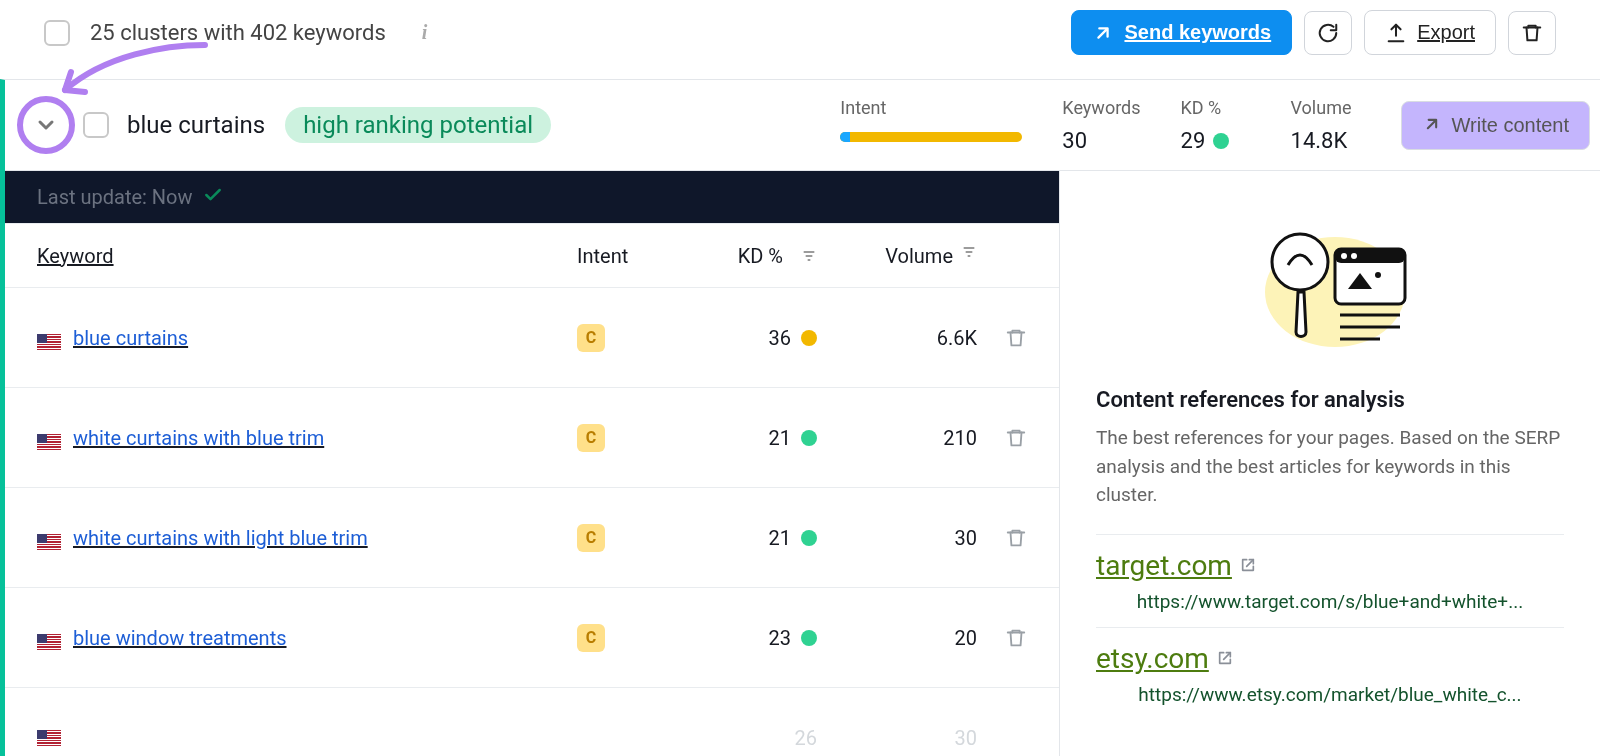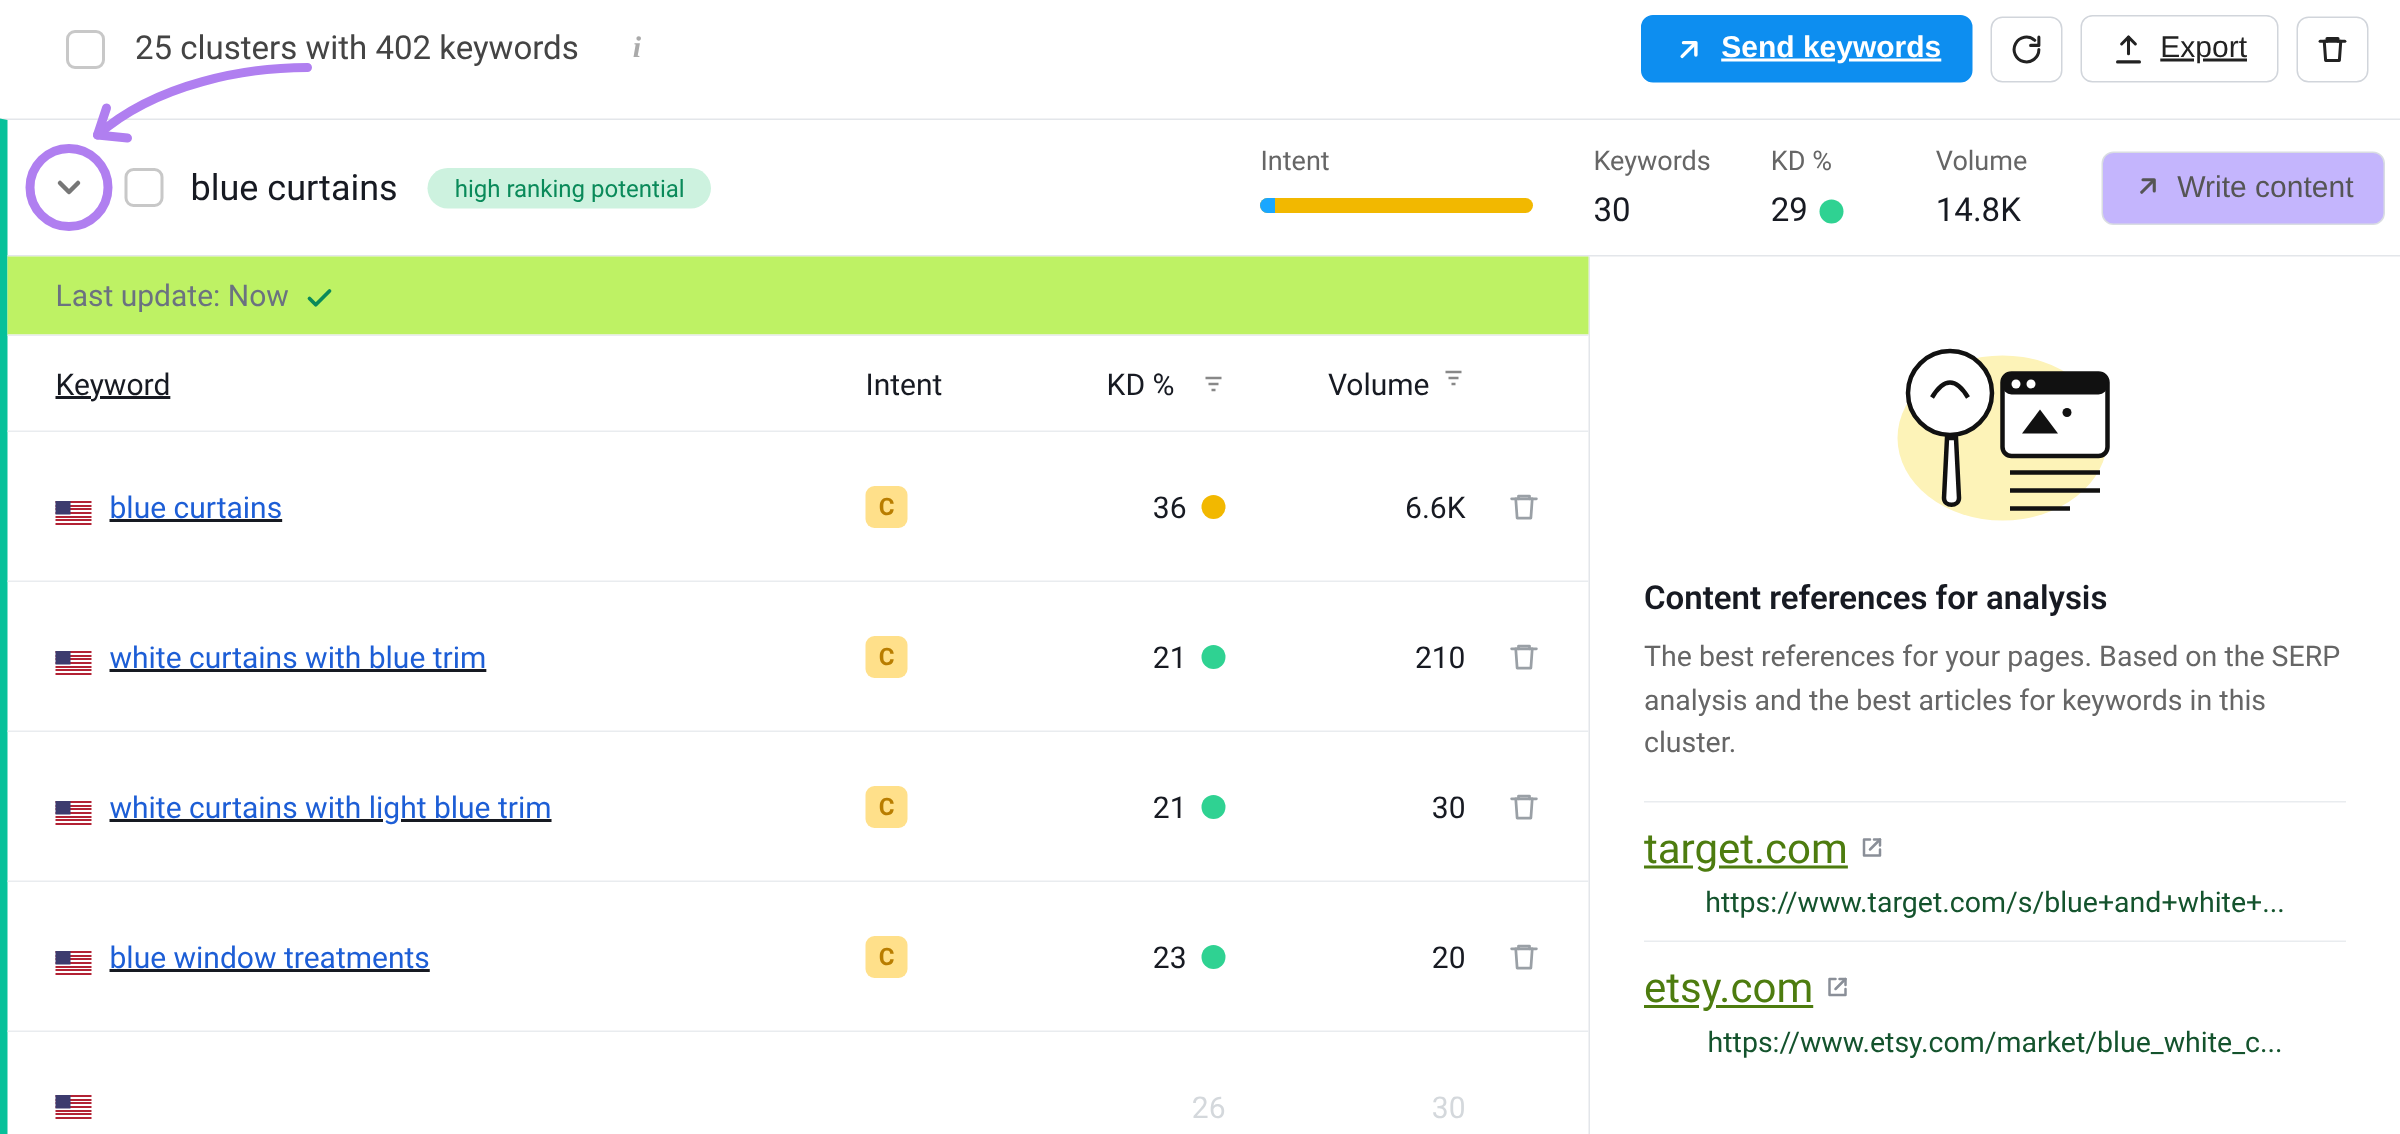--- a/index.html
+++ b/index.html
@@ -1,50 +1,50 @@
 <!DOCTYPE html>
 <html><head>
 <meta charset="utf-8">
 <style>
   * { box-sizing: border-box; margin: 0; padding: 0; }
   body { font-family: -apple-system, BlinkMacSystemFont, "Segoe UI", Roboto, Helvetica, Arial, sans-serif; background: #fff; color: #171a22; width: 1600px; height: 756px; overflow: hidden; }
-  .top-bar { display: flex; align-items: center; padding: 10px 21px 24px 44px; }
+  .top-bar { display: flex; align-items: center; padding: 10px 44px 24px 44px; }
   .top-left { display: flex; align-items: center; gap: 20px; }
   .checkbox { width: 26px; height: 26px; border: 2px solid #c8c8c8; border-radius: 6px; background: #fff; flex: 0 0 auto; }
   .summary-text { font-size: 22px; color: #444; }
   .info-icon { margin-left: 16px; color: #aaa; font-size: 20px; font-style: italic; font-family: Georgia, serif; font-weight: bold; }
   .top-right { margin-left: auto; display: flex; align-items: center; gap: 12px; }
   .btn { display: inline-flex; align-items: center; gap: 10px; padding: 10px 20px; border-radius: 8px; font-size: 20px; cursor: pointer; border: 1px solid #d1d5db; background: #fff; color: #222; text-decoration: underline; }
   .btn.primary { background: #0d8ef0; color: #fff; border-color: #0d8ef0; font-weight: 600; }
   .btn.iconbtn { padding: 10px 12px; }
   svg { display: block; }
 
   .cluster-panel { border-top: 1px solid #e3e6ea; border-bottom: 1px solid #e3e6ea; border-left: 5px solid #06c19a; background: #fff; }
   .cluster-header { display: flex; align-items: center; padding: 16px 10px 16px 12px; }
   .chev-ring { position: relative; width: 58px; height: 58px; display: flex; align-items: center; justify-content: center; border: 6px solid #b07ff0; border-radius: 50%; flex: 0 0 auto; }
   .chev-ring svg { color: #777; }
   .arrow-annot { position: absolute; left: 40px; top: -40px; pointer-events: none; }
   .cluster-checkbox { margin-left: 8px; width: 26px; height: 26px; border: 2px solid #c8c8c8; border-radius: 6px; }
   .cluster-title { font-size: 24px; margin-left: 18px; }
-  .badge { margin-left: 20px; background: #cdf2df; color: #0a8a5a; padding: 4px 18px; border-radius: 999px; font-size: 16px; }
+  .badge { margin-left: 20px; background: #cdf2df; color: #0a8a5a; padding: 4px 18px; border-radius: 999px; font-size: 24px; }
   .stats { margin-left: auto; display: flex; }
   .stat { display: flex; flex-direction: column; padding: 0 20px; min-width: 110px; }
   .stat.intent { min-width: 210px; }
   .stat-label { font-size: 18px; color: #666; margin-bottom: 10px; }
   .stat-value { font-size: 22px; color: #171a22; display: flex; align-items: center; gap: 8px; }
   .intent-bar { width: 182px; height: 10px; border-radius: 6px; background: #f2b800; position: relative; overflow: hidden; margin-top: 4px; }
   .intent-bar .seg { position: absolute; top: 0; bottom: 0; left: 0; width: 10px; background: #1aa7ff; }
   .dot { width: 16px; height: 16px; border-radius: 50%; display: inline-block; }
   .dot.green { background: #2fd292; }
   .dot.orange { background: #f2b800; }
   .write-btn { margin-left: 20px; background: #c4b5fd; border: 1px solid #d9dde2; padding: 12px 20px; border-radius: 8px; display: inline-flex; gap: 10px; font-size: 20px; color: #555; }
 
   .cluster-body { display: flex; border-top: 1px solid #e3e6ea; }
   .table-side { flex: 1 1 auto; border-right: 1px solid #e3e6ea; min-width: 0; }
-  .status-row { background: #bef264; padding: 14px 32px; font-size: 20px; color: #6b7280; display: flex; align-items: flex-end; gap: 10px; }
+  .status-row { background: #0f172a; padding: 14px 32px; font-size: 20px; color: #6b7280; display: flex; align-items: flex-start; gap: 10px; }
   .status-row svg { color: #0a8a5a; }
   .head-row, .data-row { display: flex; align-items: center; padding: 0 32px; border-top: 1px solid #e9ecef; }
   .head-row { height: 64px; font-size: 20px; color: #171a22; }
   .data-row { height: 100px; font-size: 20px; }
   .cell.kw { flex: 1 1 auto; display: flex; align-items: flex-end; gap: 12px; min-width: 0; text-decoration: underline; }
   .cell.kw a { color: #1d5ed6; text-decoration: none; }
   .cell.kw.fade a { color: #d6def4; }
   .cell.intent { flex: 0 0 90px; display:flex; align-items:center;}
   .cell.kd { flex: 0 0 150px; text-align: right; display: flex; align-items: center; justify-content: flex-end; gap: 10px; }
   .cell.vol { flex: 0 0 160px; text-align: right; justify-content:flex-end; display:flex;}

